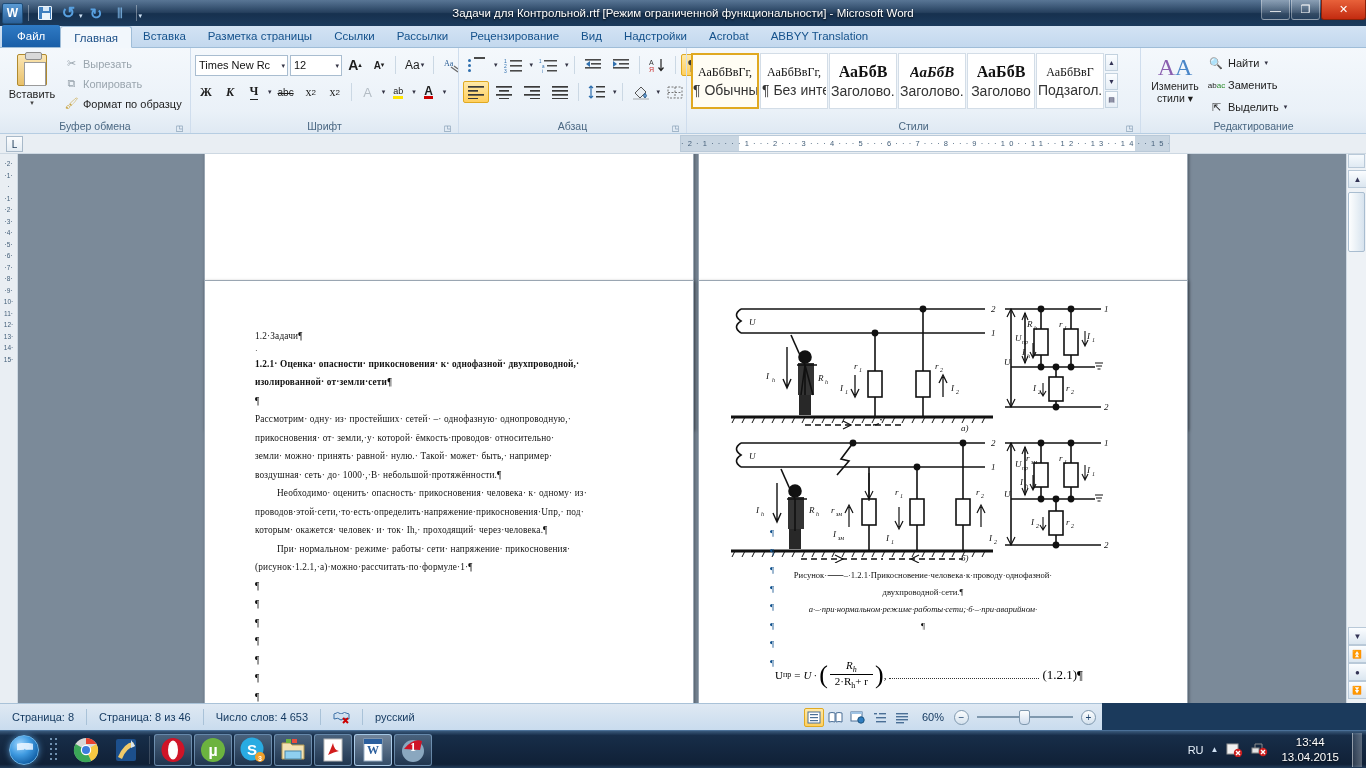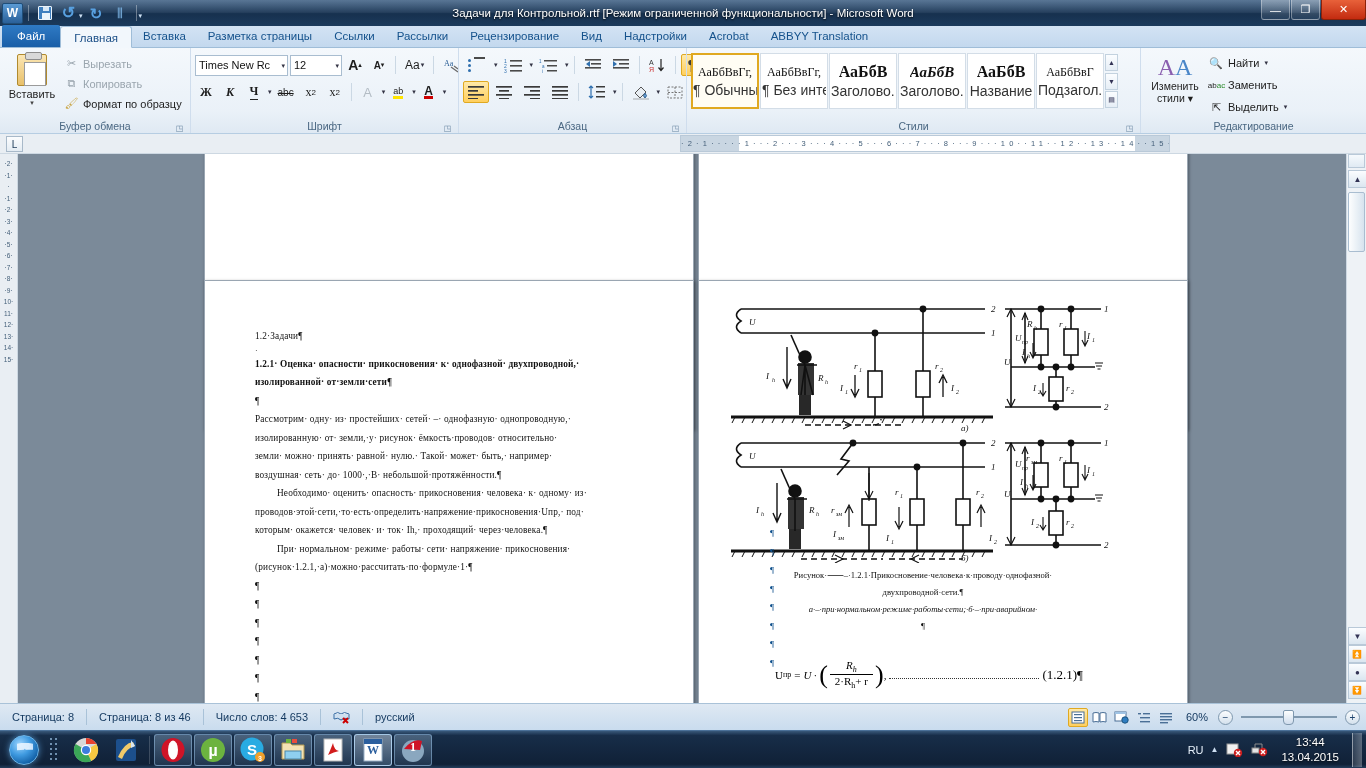--- a/index.html
+++ b/index.html
@@ -267,21 +267,21 @@
     border: 1px solid #b9c9d8; font-size: 8px; display:flex; align-items:center; justify-content:center; color:#335;
   }
   .vs-thumb {
     position:absolute; left:1px; top: 38px; width: 17px; height: 60px;
     background: linear-gradient(to right,#fdfefe,#d7e3ee); border: 1px solid #a9bdd0; border-radius: 2px;
   }
   .vs-split { position:absolute; left:1px; top:0px; width:17px; height:14px; background:linear-gradient(to bottom,#f6fafd,#e0eaf3); border:1px solid #b9c9d8;}
 
   
   .statusbar {
-    position: absolute; bottom: 38px; left: 0; width: 1366px; height: 27px;
+    position: absolute; bottom: 38px; left: 0; width: 1102px; height: 27px;
     background: linear-gradient(to bottom,#dfe9f3,#c9dcee);
     border-top: 1px solid #a9c2d8;
     display: flex; align-items: center; font-size: 11px; color: #12375e;
   }
   .sb-item { padding: 0 12px; height: 27px; display:flex; align-items:center; gap: 5px; white-space:nowrap;}
   .sb-sep { width:1px; height:16px; background: #a9c2d8;}
   .sb-right { margin-left: auto; display:flex; align-items:center; gap: 2px; padding-right: 6px;}
   .view-btn { width: 20px; height: 19px; display:flex; align-items:center; justify-content:center; font-size:11px; color:#25527f; border:1px solid transparent; border-radius:2px;}
   .view-btn.on { background: linear-gradient(to bottom,#ffe9a8,#ffcf5e); border-color:#e0a921;}
   .zoom-slider { width: 96px; height: 16px; position: relative; margin: 0 6px;}
@@ -641,21 +641,21 @@
           <div class="style-card">
             <div class="samp" style="font-size:16px;font-weight:bold">АаБбВ</div>
             <div class="nm">Заголово...</div>
           </div>
           <div class="style-card">
             <div class="samp" style="font-size:15px;font-weight:bold;font-style:italic">АаБбВ</div>
             <div class="nm">Заголово...</div>
           </div>
           <div class="style-card">
             <div class="samp" style="font-size:16px;font-weight:bold">АаБбВ</div>
-            <div class="nm">Название</div>
+            <div class="nm">Заголово</div>
           </div>
           <div class="style-card">
             <div class="samp">АаБбВвГ</div>
             <div class="nm">Подзагол...</div>
           </div>
           <div class="gal-scroll">
             <div>▲</div>
             <div>▼</div>
             <div>▤</div>
           </div>
@@ -722,21 +722,21 @@
       <div class="page page-c"></div>
 
       <div class="page page-b">
         <div class="doc-text" style="position:absolute; left:50px; right:26px; top:46px;">
           <div style="font-weight:normal;">1.2·Задачи¶</div>
           <div style="height:9px; line-height:9px; font-size:8px;">·</div>
           <div style="font-weight:bold;">1.2.1· Оценка· опасности· прикосновения· к· однофазной· двухпроводной,·</div>
           <div style="font-weight:bold;">изолированной· от·земли·сети¶</div>
           <div>¶</div>
           <div>Рассмотрим· одну· из· простейших· сетей· –· однофазную· однопроводную,·</div>
-          <div>изолированную· от· земли,·у· рисунок· ёмкость·проводов· относительно·</div>
+          <div>прикосновения· от· земли,·у· которой· ёмкость·проводов· относительно·</div>
           <div>земли· можно· принять· равной· нулю.· Такой· может· быть,· например·</div>
           <div>воздушная· сеть· до· 1000·,·В· небольшой·протяжённости.¶</div>
           <div class="indent">Необходимо· оценить· опасность· прикосновения· человека· к· одному· из·</div>
           <div>проводов·этой·сети,·то·есть·определить·напряжение·прикосновения·Uпр,· под·</div>
           <div>которым· окажется· человек· и· ток· Ih,· проходящий· через·человека.¶</div>
           <div class="indent">При· нормальном· режиме· работы· сети· напряжение· прикосновения·</div>
           <div>(рисунок·1.2.1,·а)·можно·рассчитать·по·формуле·1·¶</div>
           <div>¶</div>
           <div>¶</div>
           <div>¶</div>

